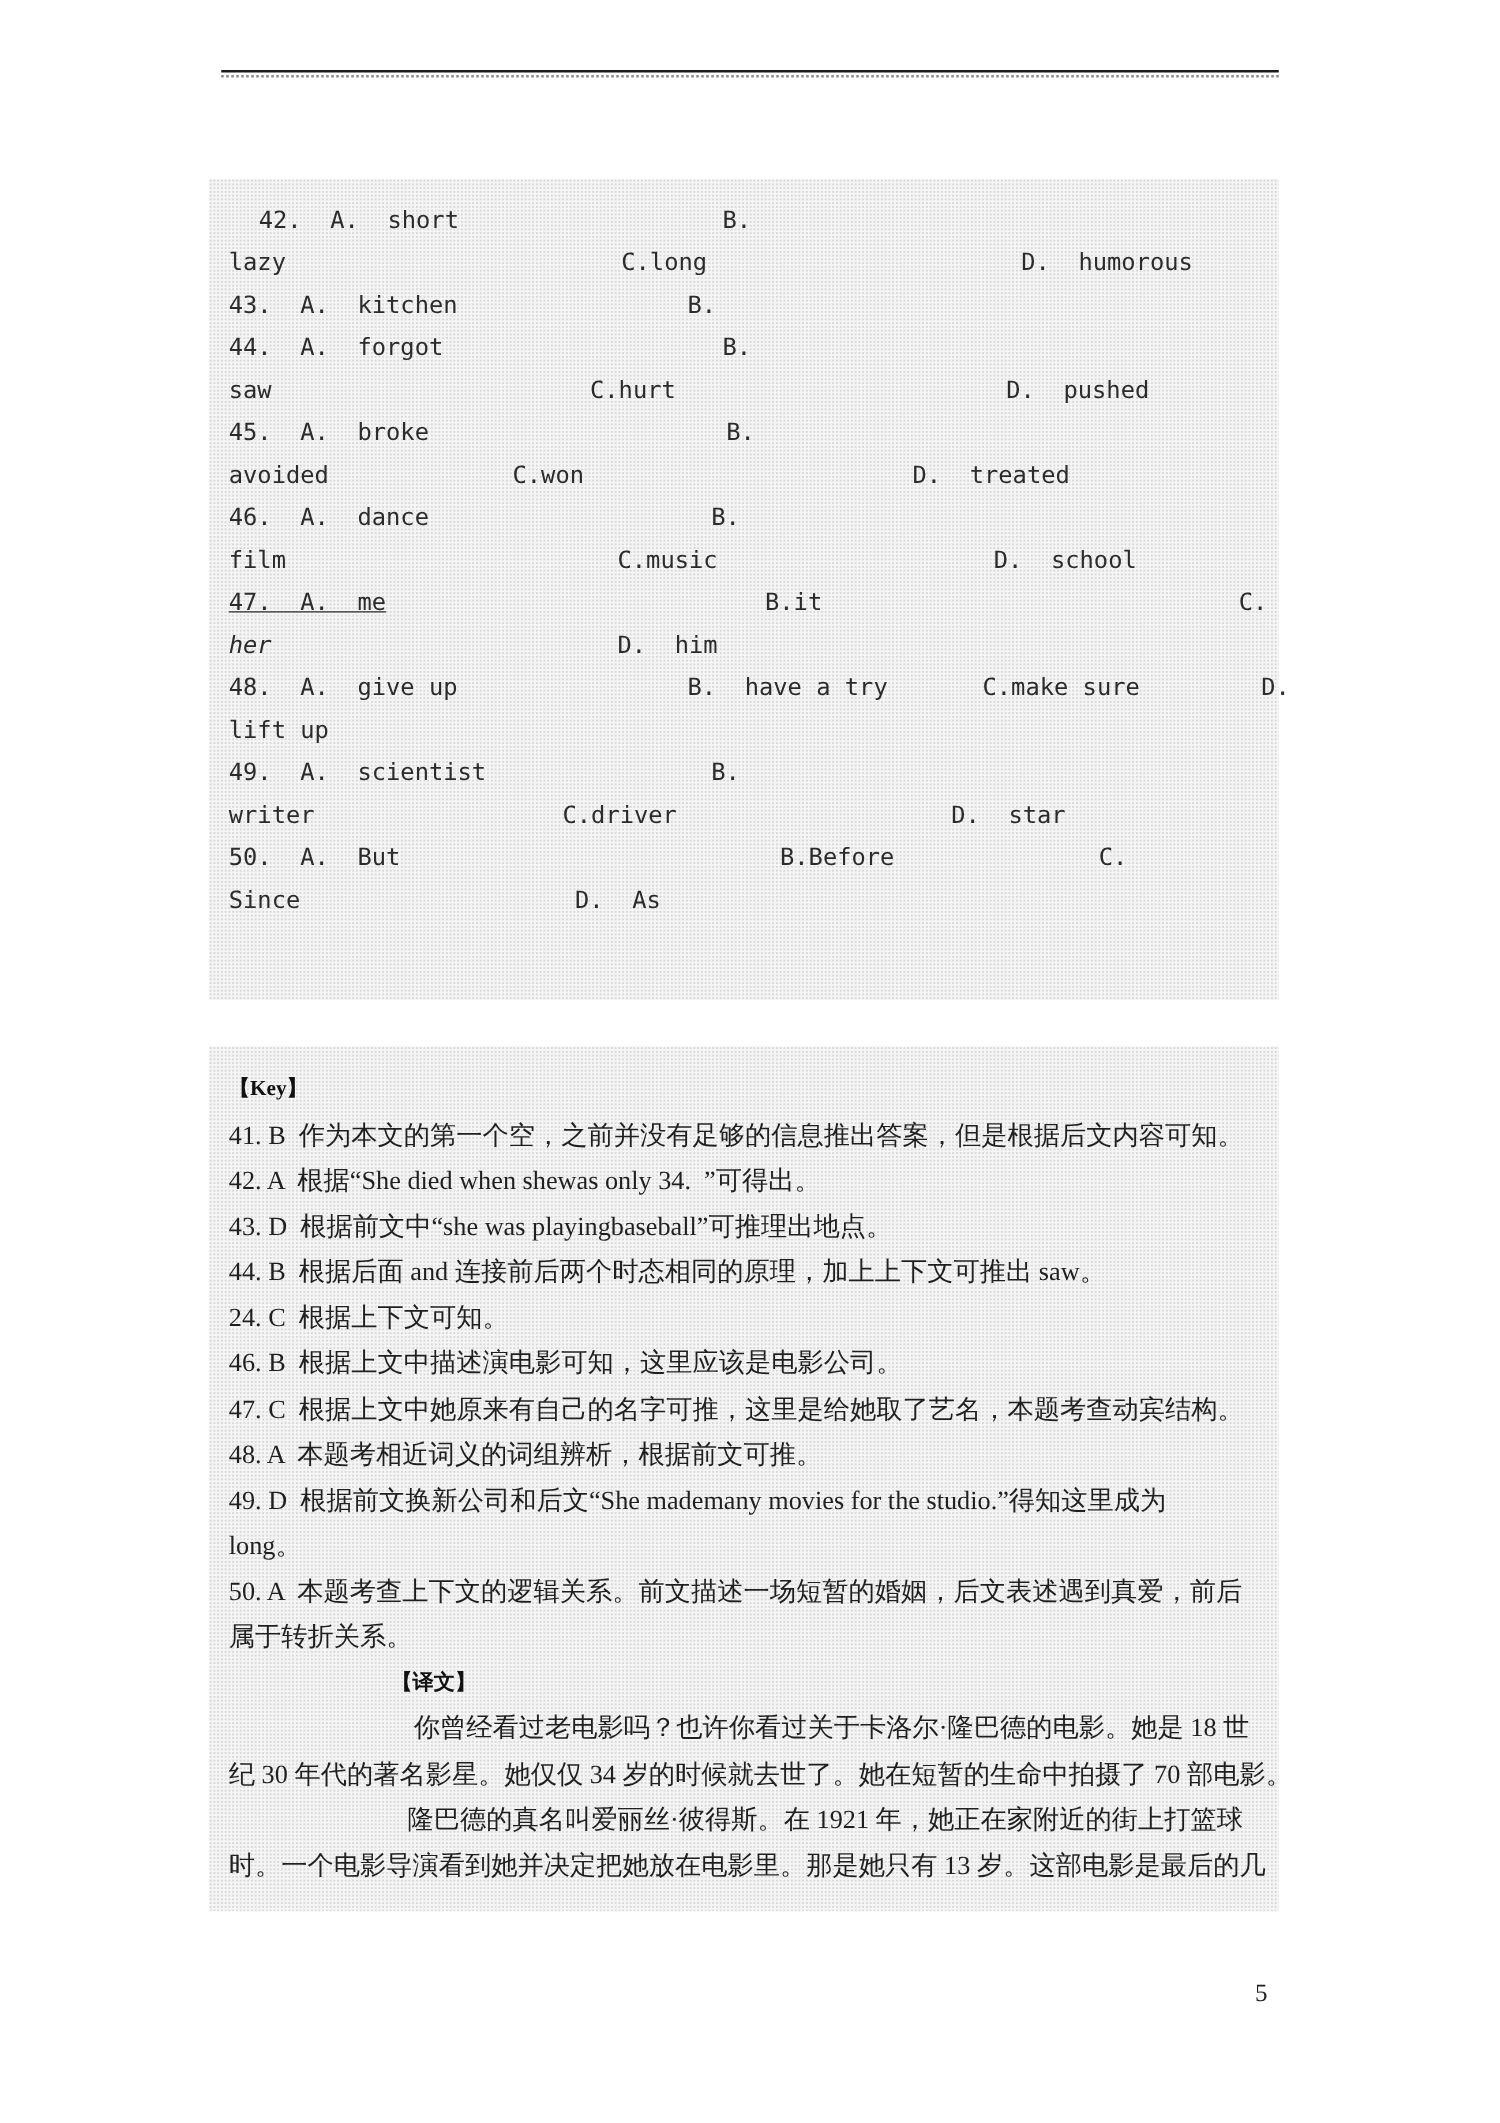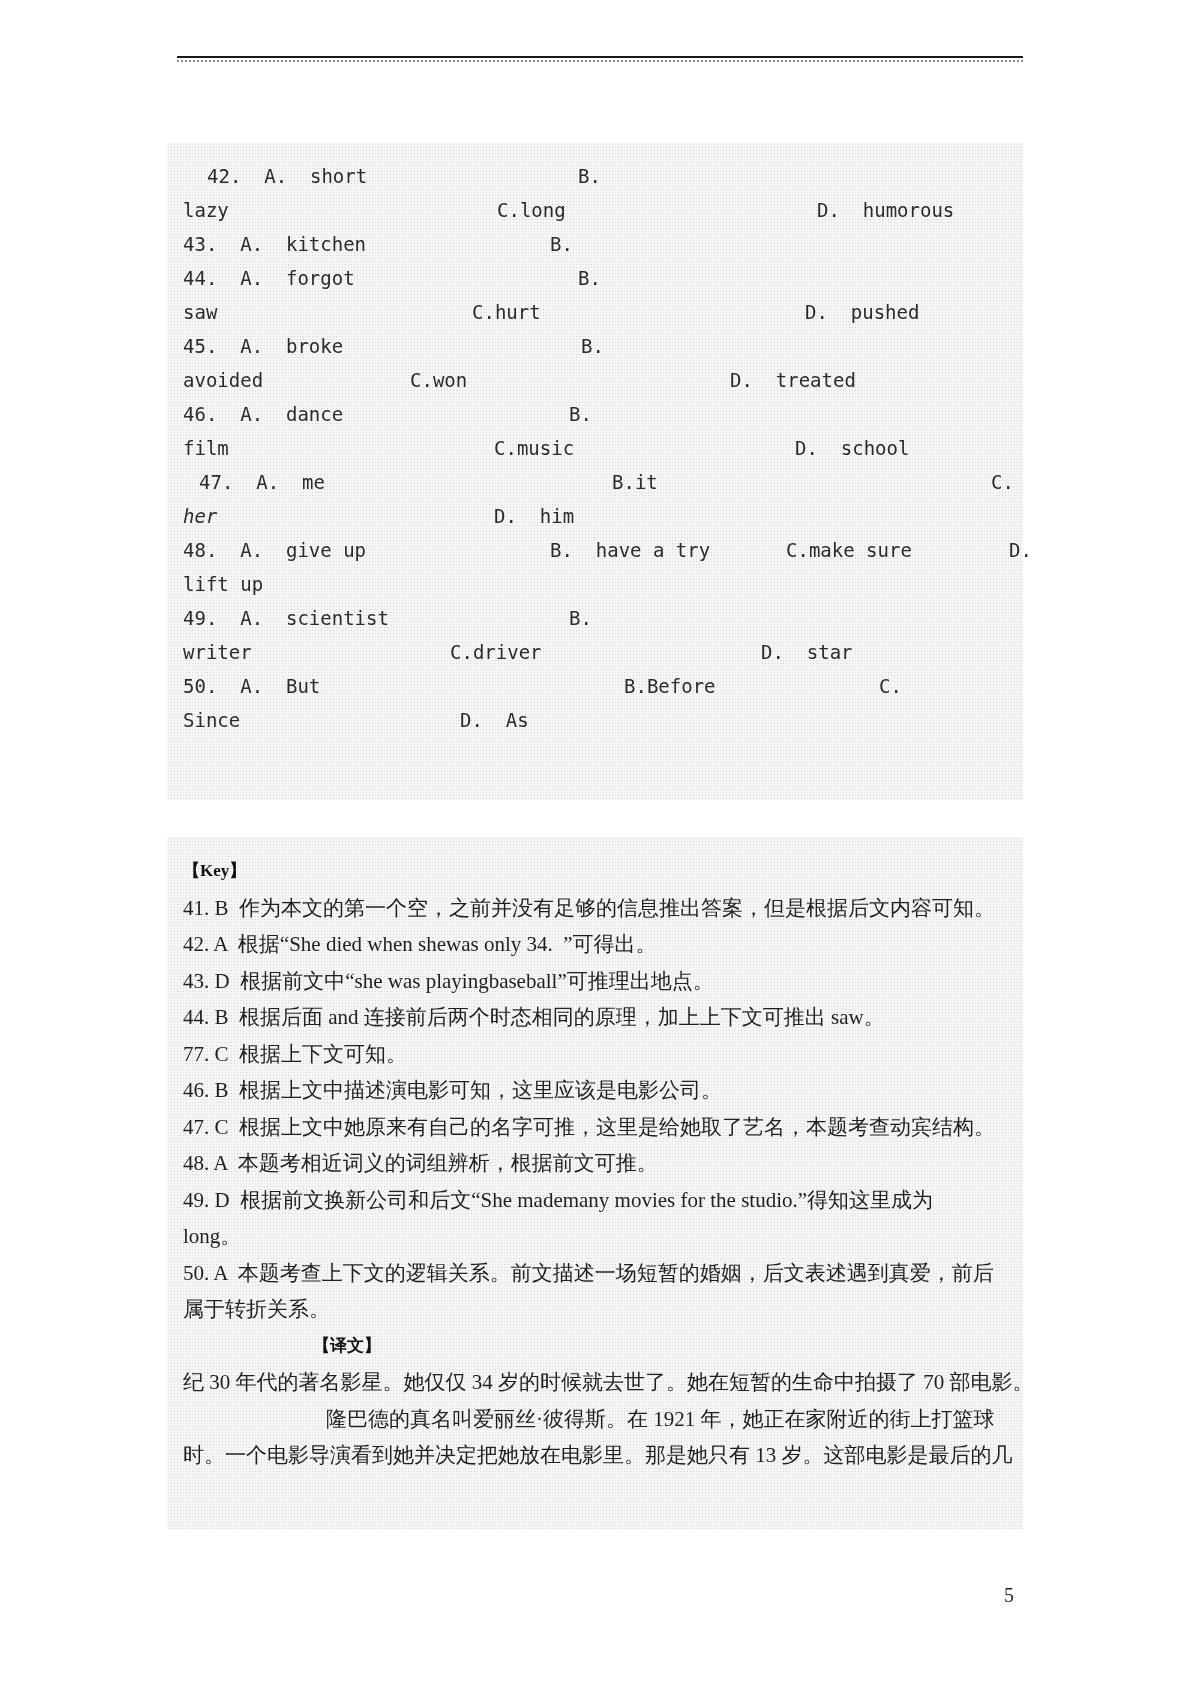--- a/index.html
+++ b/index.html
@@ -45,47 +45,48 @@
 <section class="block questions" id="questions-block">
     <div class="q-line"><span class="seg" style="left: 16px; margin-left: 24px;">42.  A.  short</span><span class="seg" style="left: 411px;">B.</span></div>
     <div class="q-line"><span class="seg" style="left: 16px;">lazy</span><span class="seg" style="left: 330px;">C.long</span><span class="seg" style="left: 650px;">D.  humorous</span></div>
     <div class="q-line"><span class="seg" style="left: 16px;">43.  A.  kitchen</span><span class="seg" style="left: 383px;">B.</span></div>
     <div class="q-line"><span class="seg" style="left: 16px;">44.  A.  forgot</span><span class="seg" style="left: 411px;">B.</span></div>
     <div class="q-line"><span class="seg" style="left: 16px;">saw</span><span class="seg" style="left: 305px;">C.hurt</span><span class="seg" style="left: 638px;">D.  pushed</span></div>
     <div class="q-line"><span class="seg" style="left: 16px;">45.  A.  broke</span><span class="seg" style="left: 414px;">B.</span></div>
     <div class="q-line"><span class="seg" style="left: 16px;">avoided</span><span class="seg" style="left: 243px;">C.won</span><span class="seg" style="left: 563px;">D.  treated</span></div>
     <div class="q-line"><span class="seg" style="left: 16px;">46.  A.  dance</span><span class="seg" style="left: 402px;">B.</span></div>
     <div class="q-line"><span class="seg" style="left: 16px;">film</span><span class="seg" style="left: 327px;">C.music</span><span class="seg" style="left: 628px;">D.  school</span></div>
-    <div class="q-line"><span class="seg" style="left: 32px;">47.  A.  me</span><span class="seg" style="left: 445px;">B.it</span><span class="seg" style="left: 824px;">C.</span></div>
+    <div class="q-line"><span class="seg" style="left: 16px; text-decoration: underline;">47.  A.  me</span><span class="seg" style="left: 445px;">B.it</span><span class="seg" style="left: 824px;">C.</span></div>
     <div class="q-line"><span class="seg" style="left: 16px; font-style: italic;">her</span><span class="seg" style="left: 327px;">D.  him</span></div>
     <div class="q-line"><span class="seg" style="left: 16px;">48.  A.  give up</span><span class="seg" style="left: 383px;">B.  have a try</span><span class="seg" style="left: 619px;">C.make sure</span><span class="seg" style="left: 842px;">D.</span></div>
     <div class="q-line"><span class="seg" style="left: 16px;">lift up</span></div>
     <div class="q-line"><span class="seg" style="left: 16px;">49.  A.  scientist</span><span class="seg" style="left: 402px;">B.</span></div>
     <div class="q-line"><span class="seg" style="left: 16px;">writer</span><span class="seg" style="left: 283px;">C.driver</span><span class="seg" style="left: 594px;">D.  star</span></div>
     <div class="q-line"><span class="seg" style="left: 16px;">50.  A.  But</span><span class="seg" style="left: 457px;">B.Before</span><span class="seg" style="left: 712px;">C.</span></div>
     <div class="q-line"><span class="seg" style="left: 16px;">Since</span><span class="seg" style="left: 293px;">D.  As</span></div>
   </section>
 
 <section class="block answers" id="answers-block">
   <div class="a-row heading">【Key】</div>
   <div id="key-lines">
       <div class="a-row">41. B  作为本文的第一个空，之前并没有足够的信息推出答案，但是根据后文内容可知。</div>
       <div class="a-row">42. A  根据“She died when shewas only 34.  ”可得出。</div>
       <div class="a-row">43. D  根据前文中“she was playingbaseball”可推理出地点。</div>
       <div class="a-row">44. B  根据后面 and 连接前后两个时态相同的原理，加上上下文可推出 saw。</div>
-      <div class="a-row">77. C  根据上下文可知。</div>
+      <div class="a-row">24. C  根据上下文可知。</div>
       <div class="a-row">46. B  根据上文中描述演电影可知，这里应该是电影公司。</div>
       <div class="a-row">47. C  根据上文中她原来有自己的名字可推，这里是给她取了艺名，本题考查动宾结构。</div>
       <div class="a-row">48. A  本题考相近词义的词组辨析，根据前文可推。</div>
       <div class="a-row">49. D  根据前文换新公司和后文“She mademany movies for the studio.”得知这里成为</div>
       <div class="a-row">long。</div>
       <div class="a-row">50. A  本题考查上下文的逻辑关系。前文描述一场短暂的婚姻，后文表述遇到真爱，前后</div>
       <div class="a-row">属于转折关系。</div>
     </div>
   <div class="a-row heading trans-heading">【译文】</div>
   <div id="trans-lines">
+      <div class="a-row" style="padding-left: 164px;">你曾经看过老电影吗？也许你看过关于卡洛尔·隆巴德的电影。她是 18 世</div>
       <div class="a-row" style="padding-left: 16px;">纪 30 年代的著名影星。她仅仅 34 岁的时候就去世了。她在短暂的生命中拍摄了 70 部电影。</div>
       <div class="a-row" style="padding-left: 159px;">隆巴德的真名叫爱丽丝·彼得斯。在 1921 年，她正在家附近的街上打篮球</div>
       <div class="a-row" style="padding-left: 16px;">时。一个电影导演看到她并决定把她放在电影里。那是她只有 13 岁。这部电影是最后的几</div>
     </div>
 </section>
 
 <div class="page-number">5</div>
 
 </body></html>

